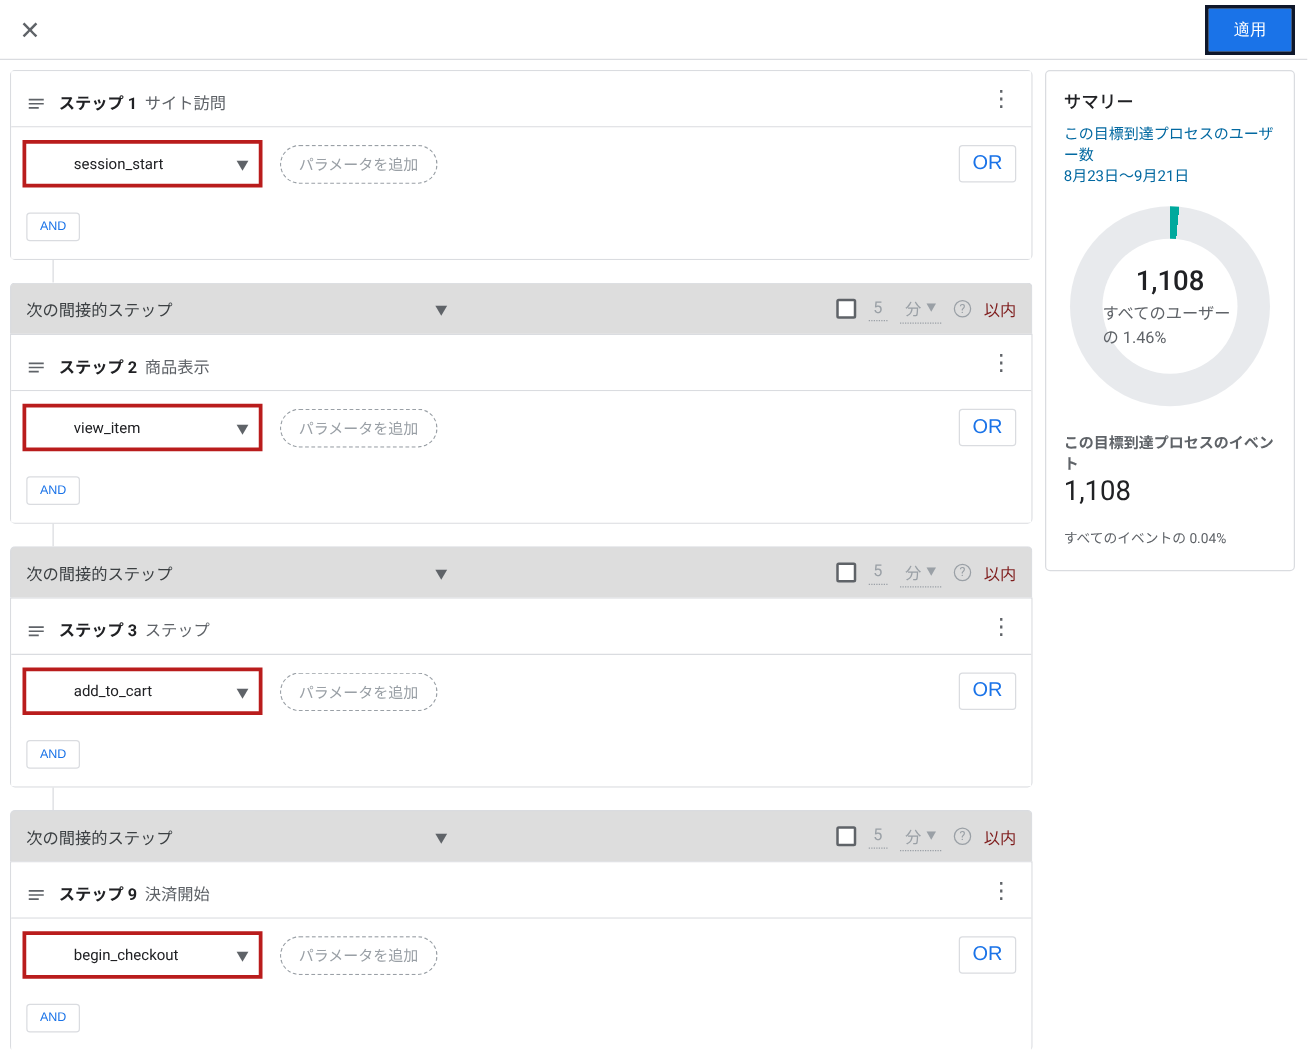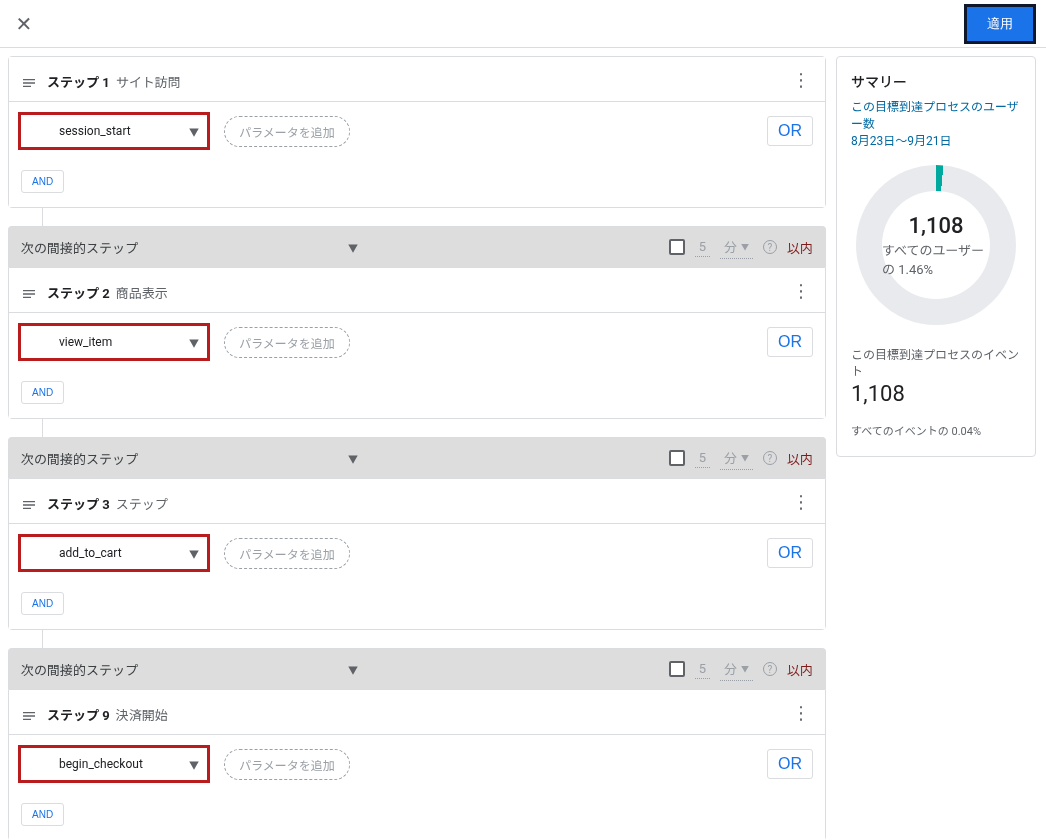--- a/index.html
+++ b/index.html
@@ -218,21 +218,21 @@
     width:160px;height:160px;border-radius:50%;
     background: conic-gradient(#00a99d 0deg 5.3deg, #e8eaed 5.3deg 360deg);
   }
   .donut-hole {
     position:absolute; top:26px; left:26px; width:108px;height:108px;
     background:#fff; border-radius:50%;
     display:flex;flex-direction:column;align-items:center;justify-content:center;
   }
   .donut-val { font-size:22px; font-weight:500; }
   .donut-sub { font-size:13px; color:#5f6368; margin-top:2px; }
-  .evt-label { font-size:12px; color:#5f6368; margin-top:20px; }
+  .evt-label { font-size:12px; color:#5f6368; margin-top:20px;font-weight:bold; }
   .evt-val { font-size:22px; font-weight:400; margin-top:2px; }
   .evt-sub { font-size:11px; color:#5f6368; margin-top:16px; }
   .indirect-dd {
     display:flex; align-items:center; cursor:pointer; flex:0 0 auto;
   }
 </style>
 </head>
 <body>
 
 <div class="header">

